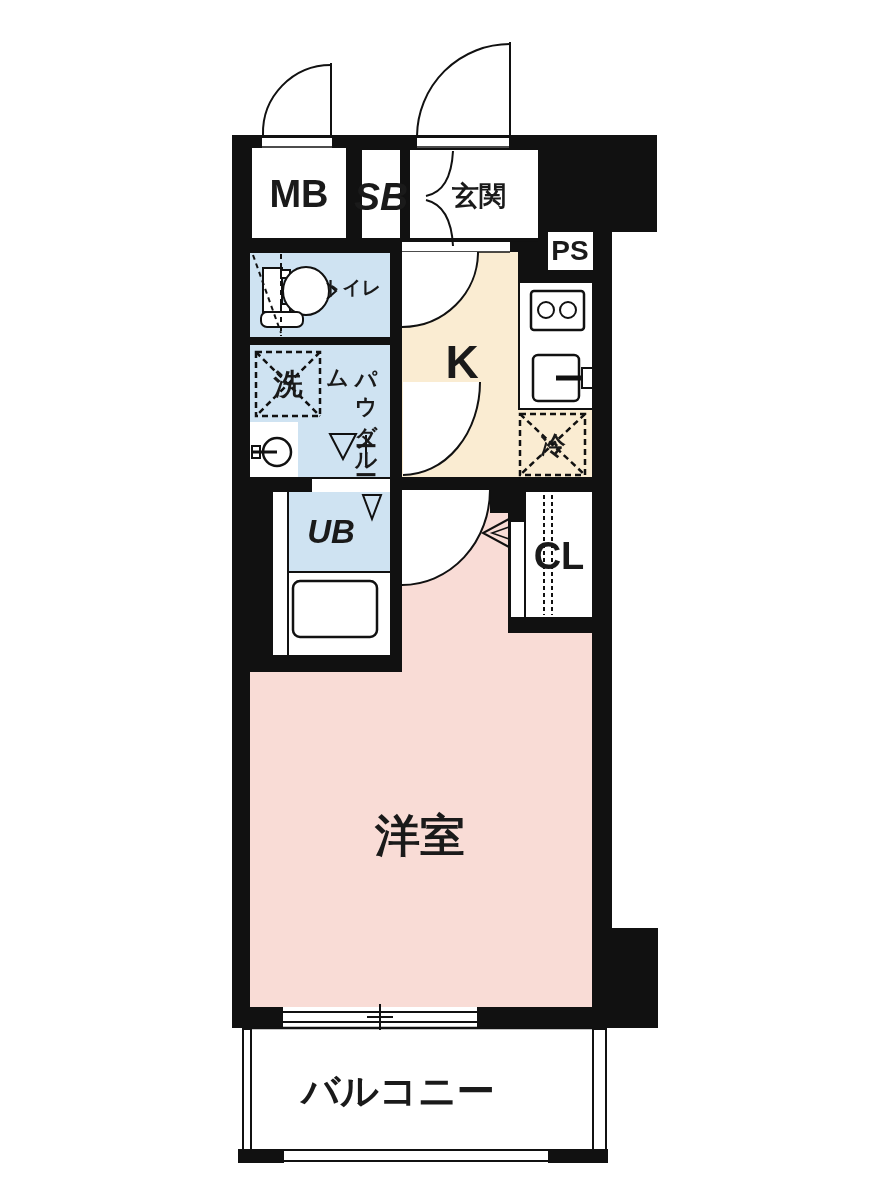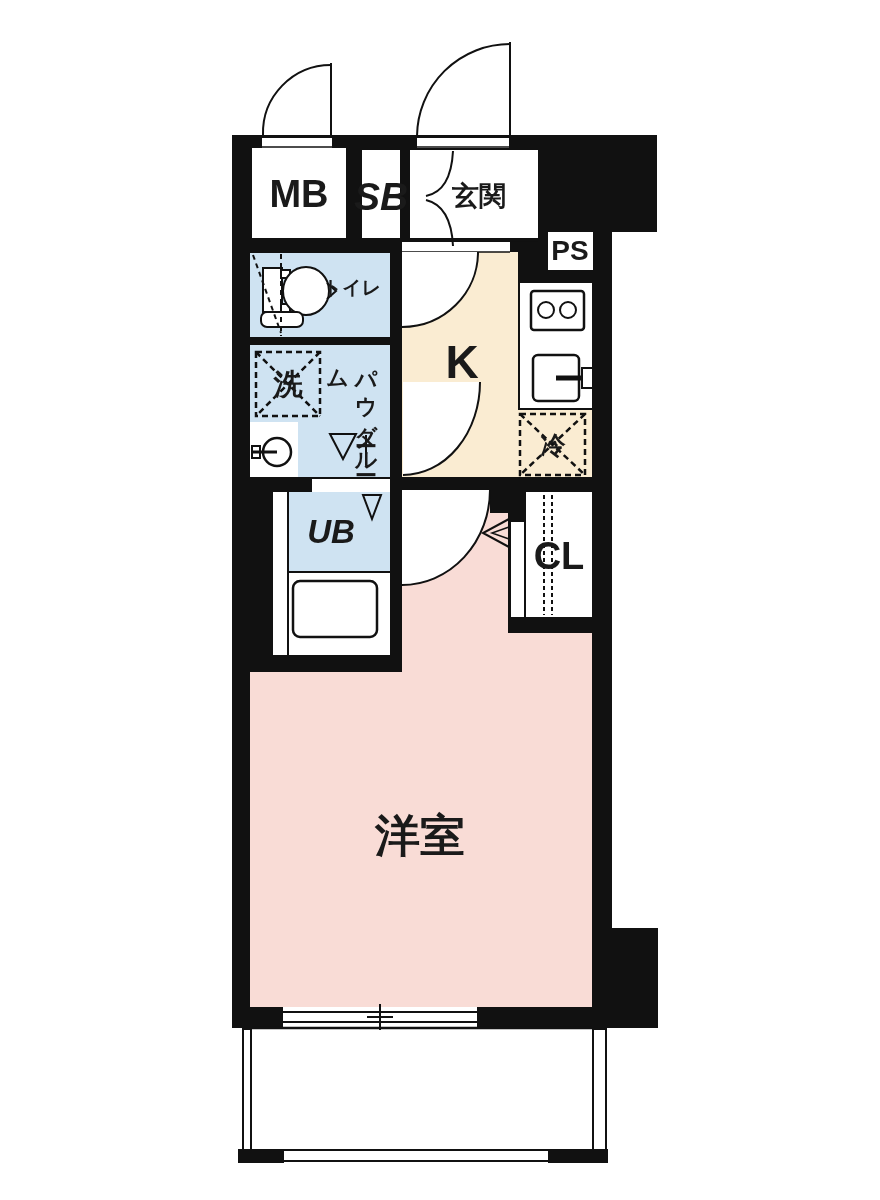--- a/index.html
+++ b/index.html
@@ -157,14 +157,15 @@
   <div class="label" style="left:479px;top:196px;font-size:27px;">玄関</div>
   <div class="label" style="left:570px;top:251px;font-size:28px;">PS</div>
   <div class="label" style="left:352px;top:287px;font-size:19px;">トイレ</div>
   <div class="label" style="left:288px;top:384px;font-size:29px;">洗</div>
   <div class="vlabel" style="left:320px;top:354px;width:60px;height:120px;font-size:22px;">パウダールーム</div>
   <div class="label" style="left:462px;top:362px;font-size:46px;">K</div>
   <div class="label" style="left:553px;top:445px;font-size:25px;">冷</div>
   <div class="label" style="left:331px;top:531px;font-size:33px;font-style:italic;">UB</div>
   <div class="label" style="left:559px;top:556px;font-size:38px;">CL</div>
   <div class="label" style="left:420px;top:797px;font-size:45px;margin-top:38px;">洋室</div>
+  <div class="label" style="left:398px;top:1091px;font-size:38px;">バルコニー</div>
 
 </div>
 
 </body></html>

